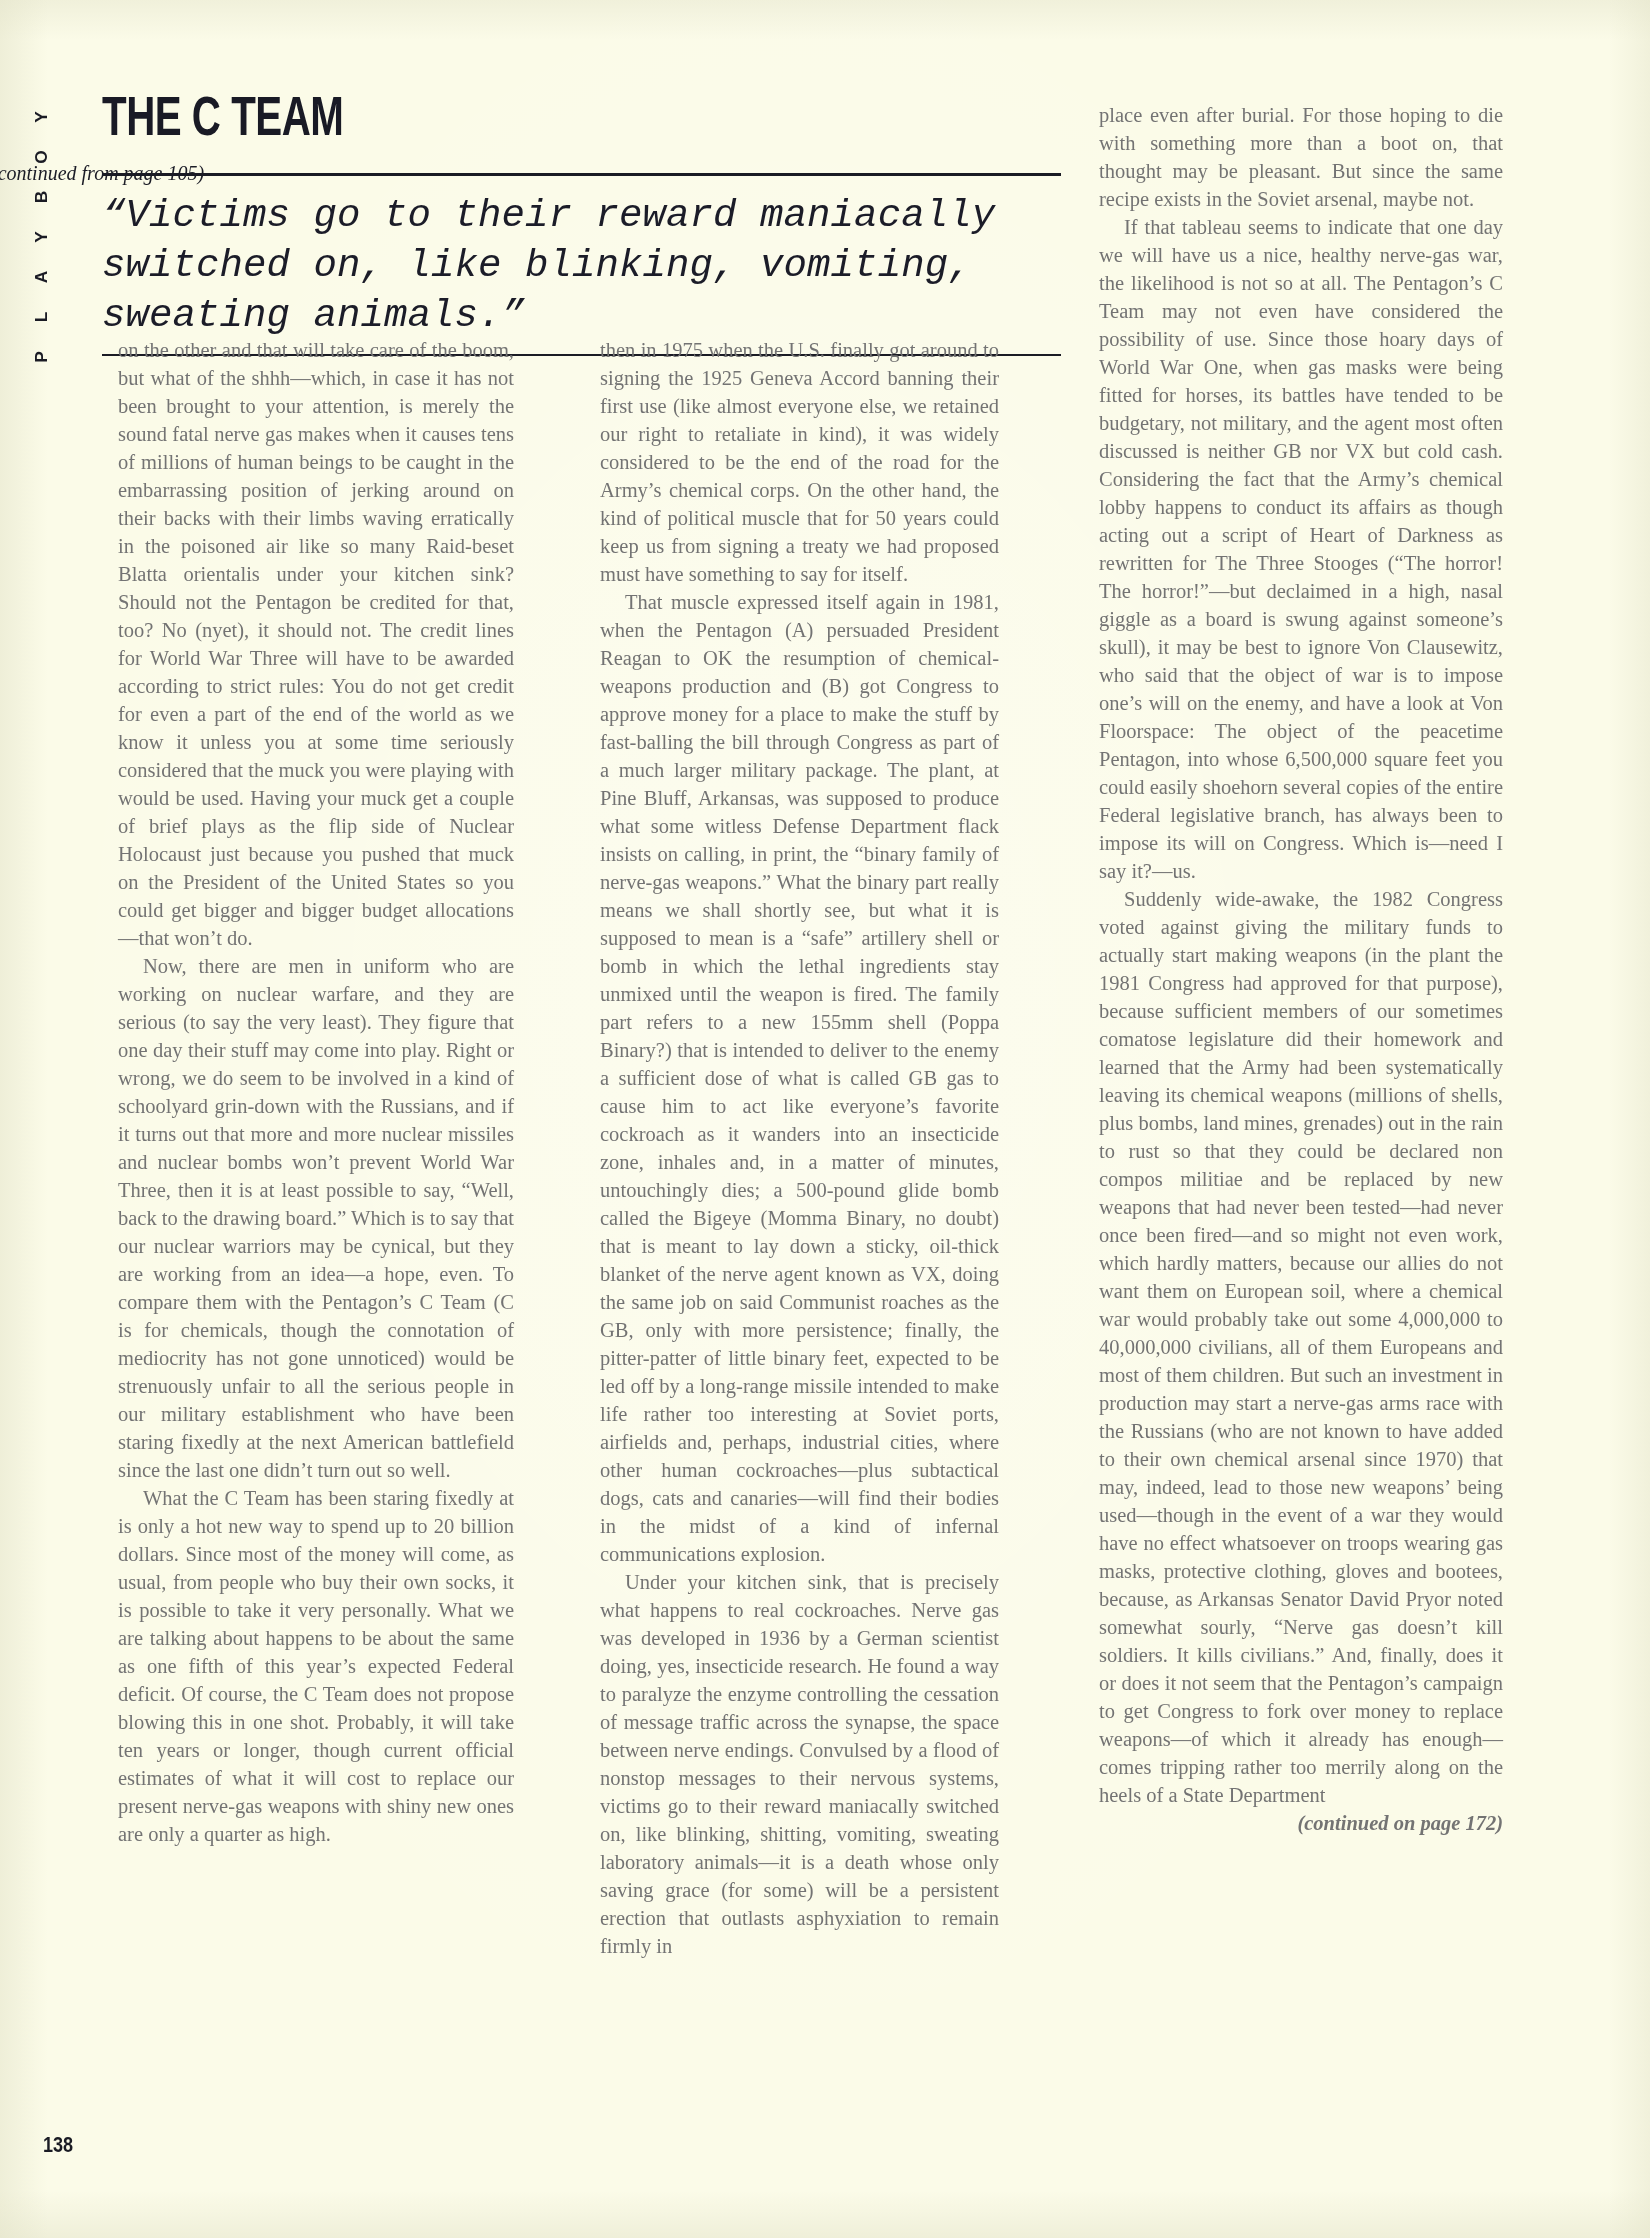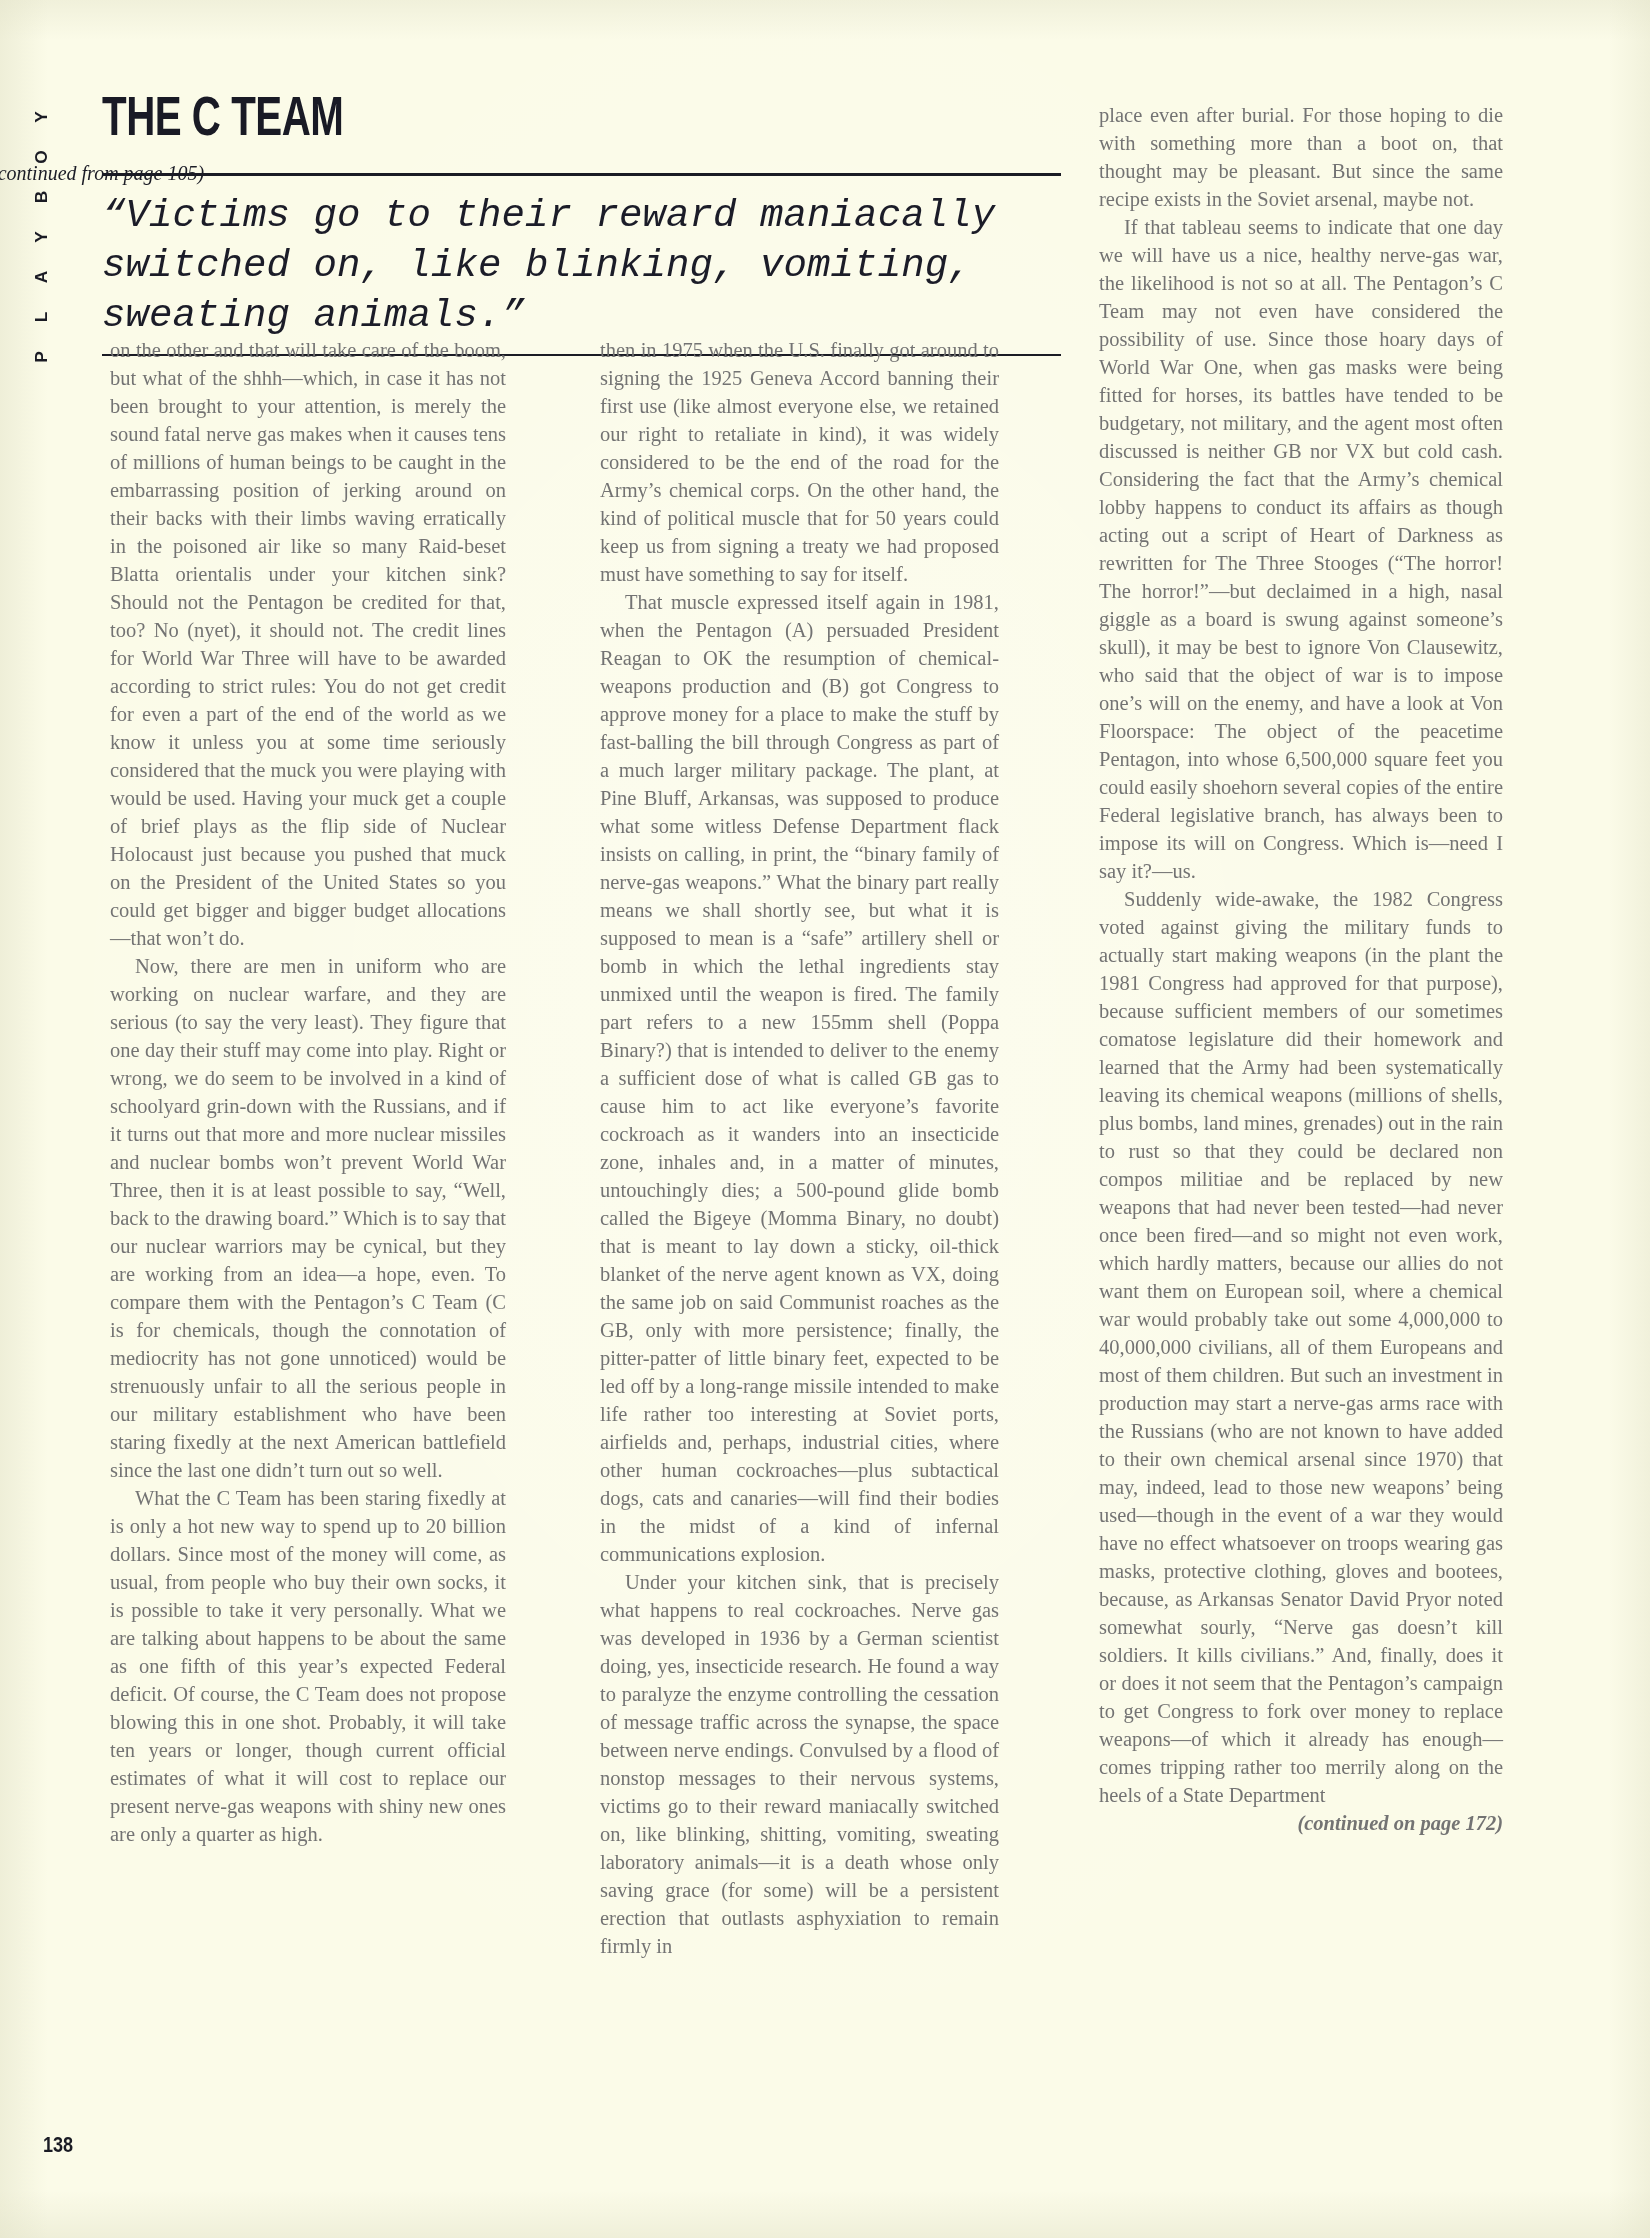--- a/index.html
+++ b/index.html
@@ -125,21 +125,21 @@
     -webkit-font-smoothing: antialiased;
   }
   .col p {
     margin: 0;
     text-indent: 0;
   }
   .col p + p {
     text-indent: 25px;
   }
 
-  #col1 { left: 110px;  top: 336px; width: 396px; }
+  #col1 { left: 118px;  top: 336px; width: 396px; }
   #col2 { left: 600px;  top: 336px; width: 399px; }
   #col3 { left: 1099px; top: 101px; width: 404px; }
 
   .contd-end {
     display: block;
     text-align: right;
     font-style: italic;
     text-indent: 0;
     margin-top: 0;
     font-weight: bold;

